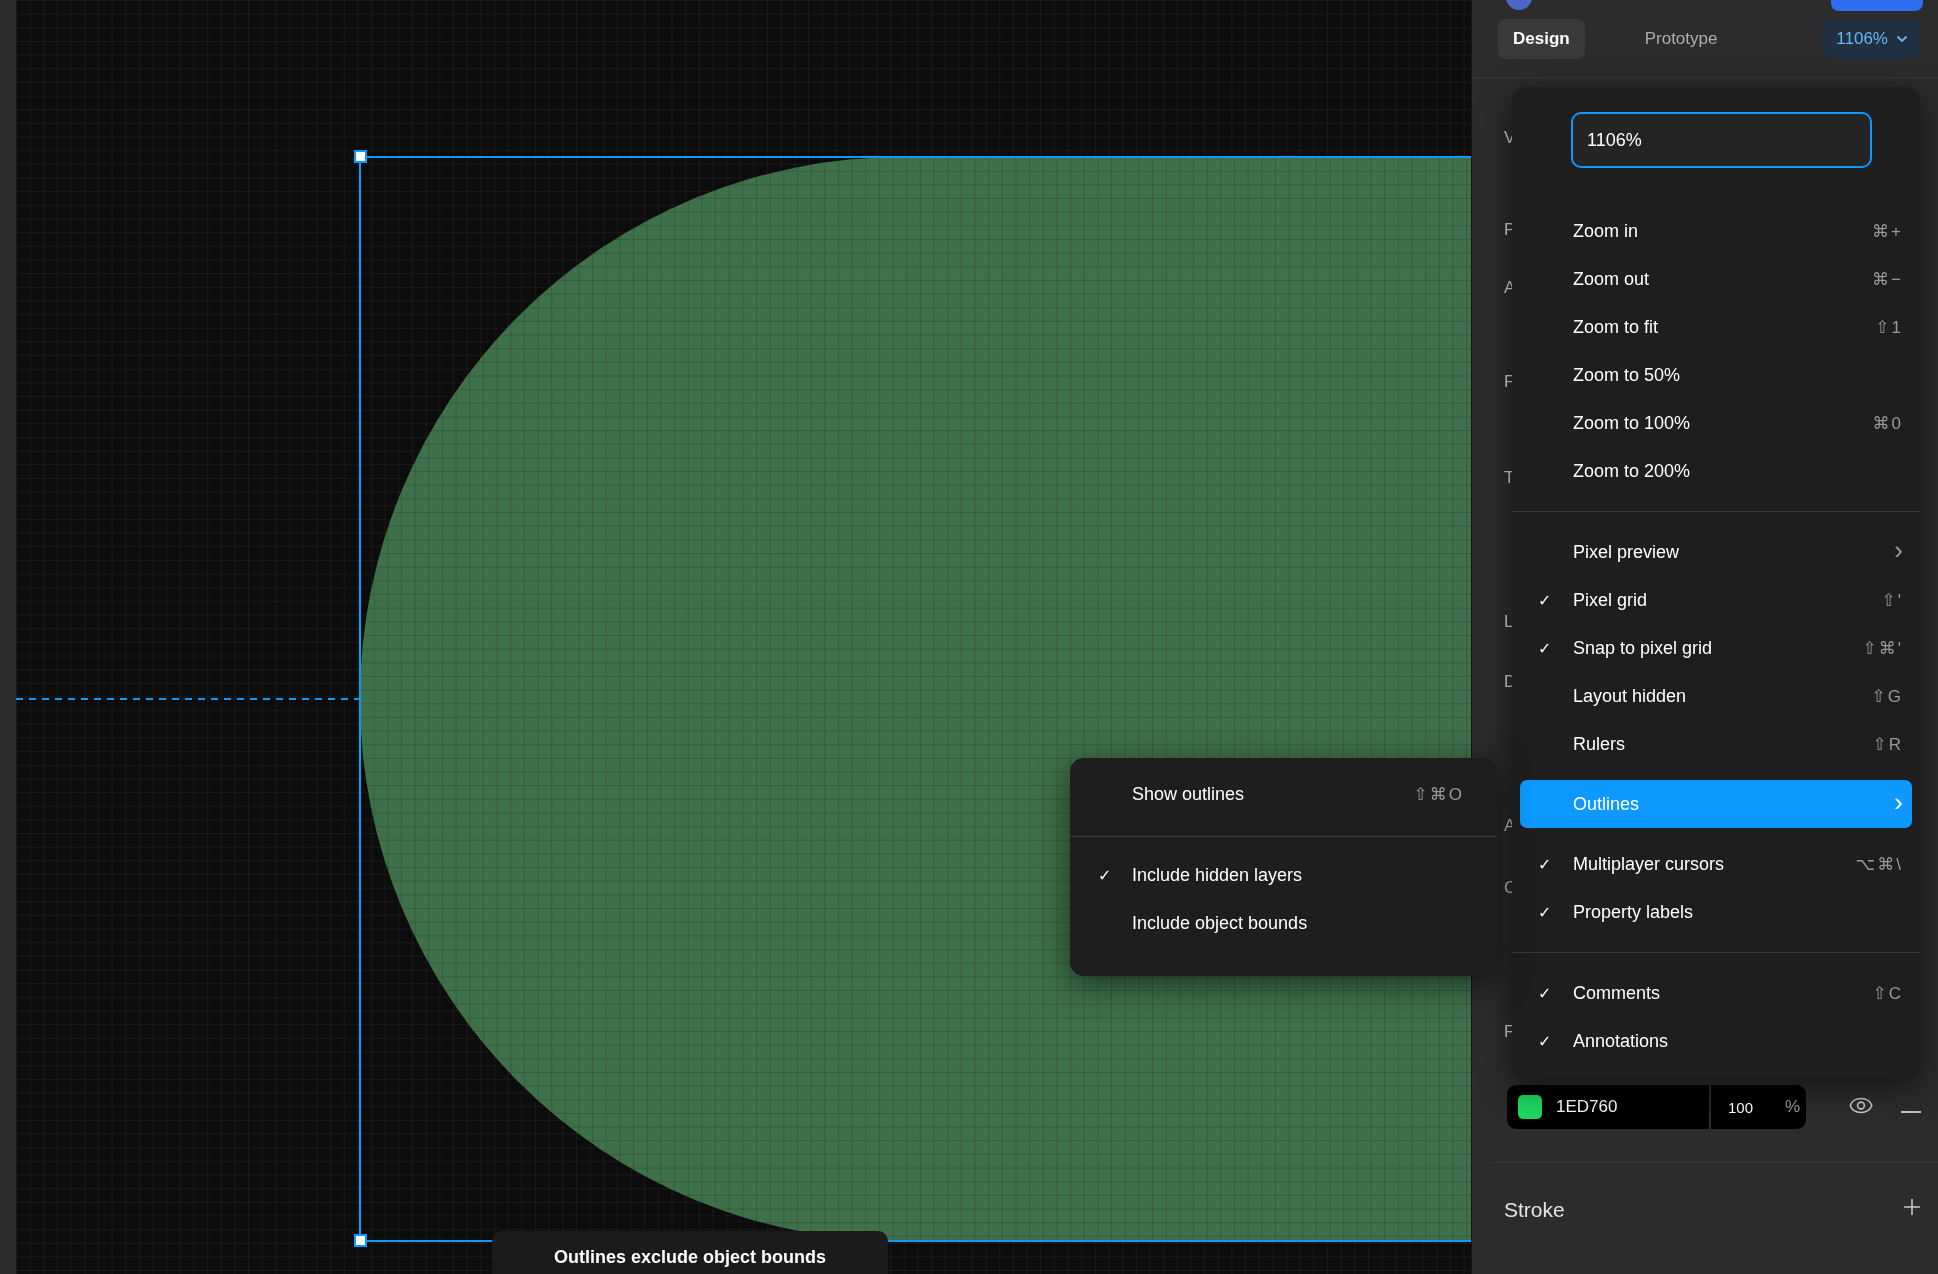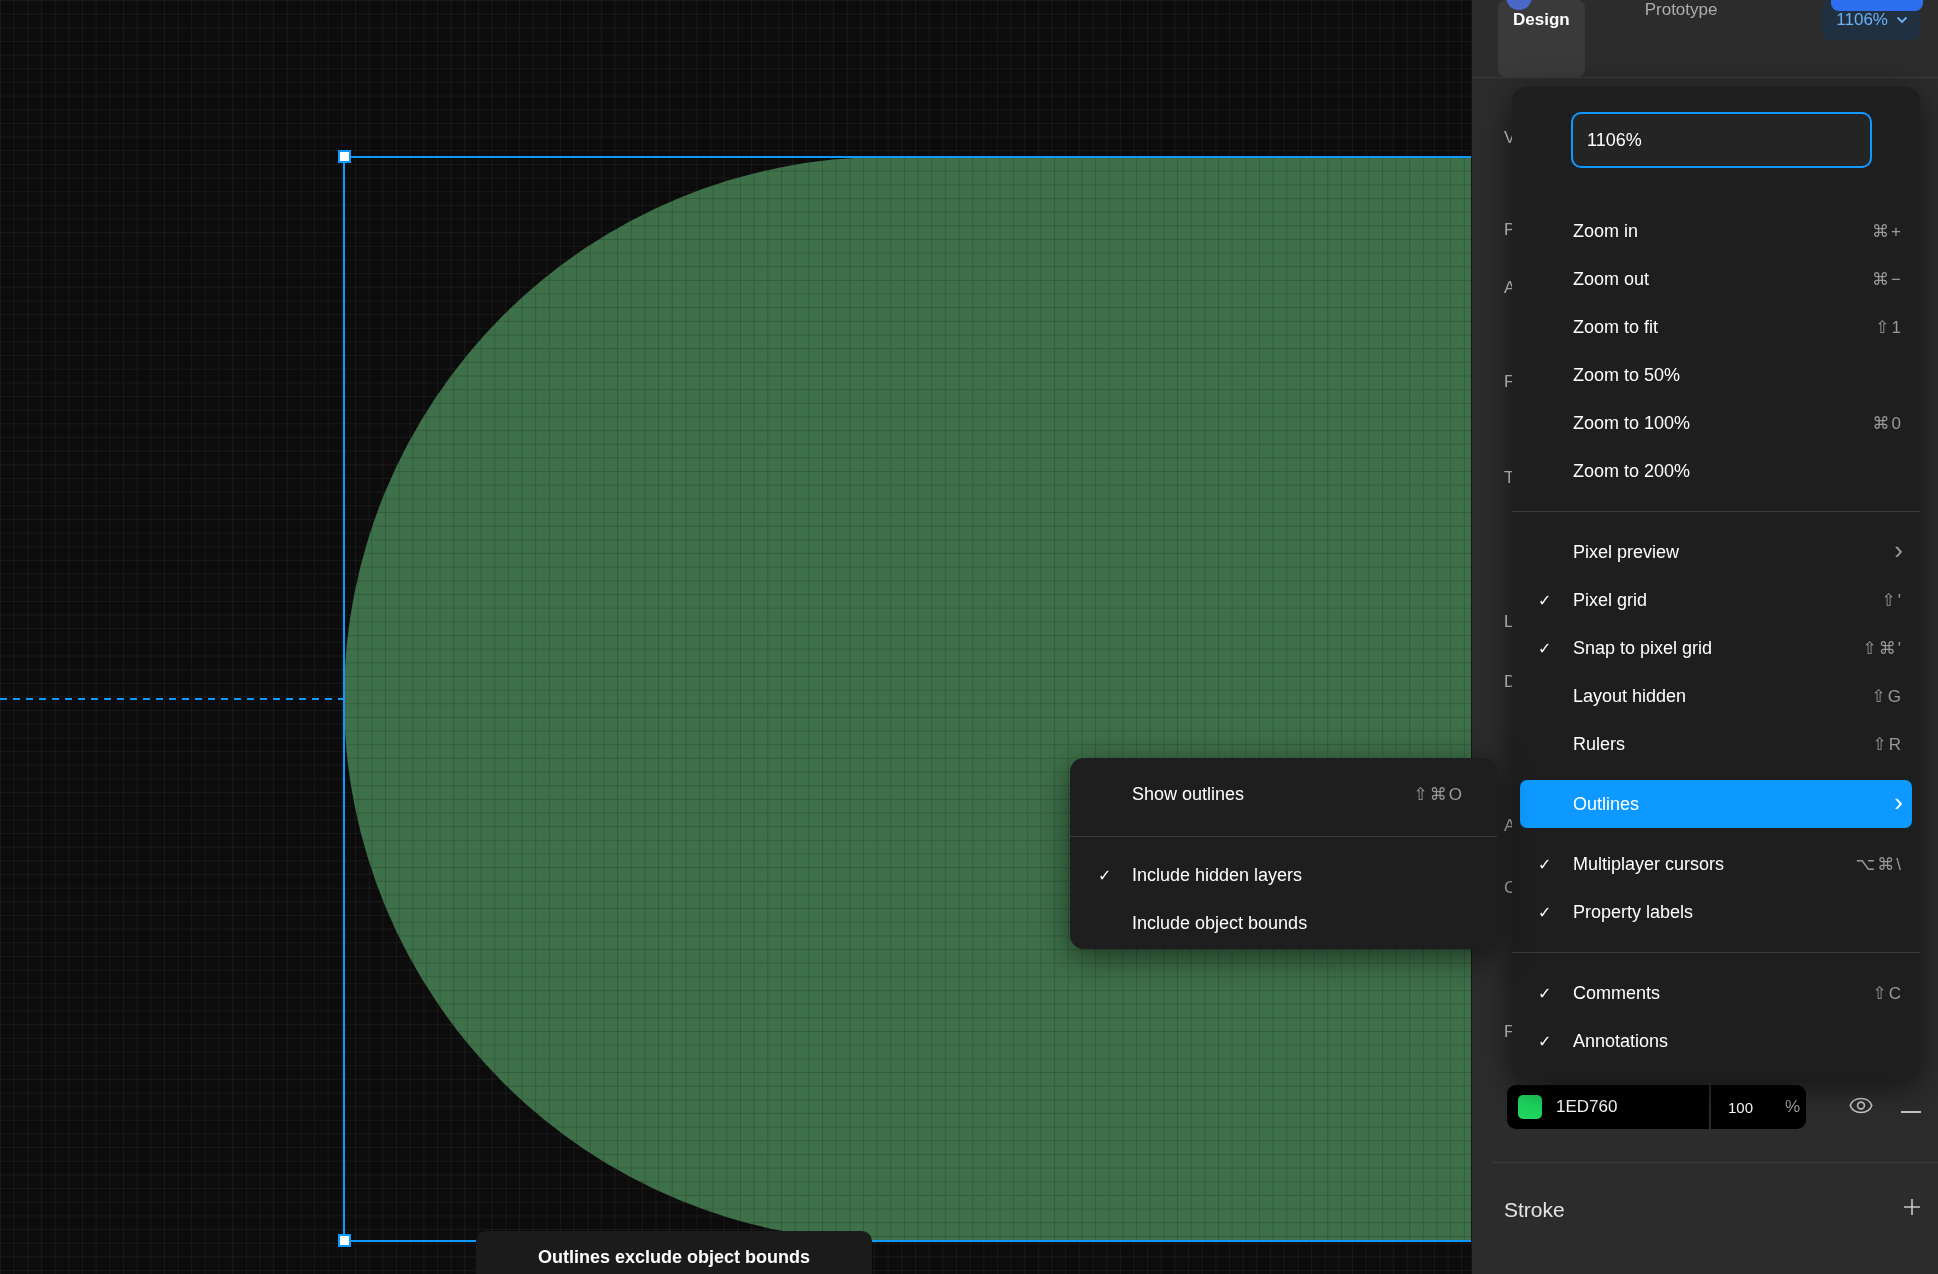--- a/index.html
+++ b/index.html
@@ -1,21 +1,21 @@
 <!DOCTYPE html>
 <html><head>
 <meta charset="utf-8">
 <style>
   * { margin:0; padding:0; box-sizing:border-box; }
   html,body { width:1938px; height:1274px; overflow:hidden; background:#2c2c2c;
               font-family:"Liberation Sans","DejaVu Sans",sans-serif; }
   body { position:relative; }
 
   
-  .canvas { position:absolute; left:0; top:0; width:1471px; height:1274px; overflow:hidden;
+  .canvas { position:absolute; left:16px; top:0; width:1471px; height:1274px; overflow:hidden;
             background-color:#0c0c0c;
             background-image:
               linear-gradient(rgba(255,255,255,0.05) 1px, transparent 1px),
               linear-gradient(90deg, rgba(255,255,255,0.05) 1px, transparent 1px);
             background-size:13.67px 13.67px; }
   .shape { position:absolute; left:344px; top:157px; width:1127px; height:1084px;
            border-radius:542px 0 0 542px;
            background-color:#3e7049;
            background-image:
              linear-gradient(rgba(0,0,0,0.16) 1px, transparent 1px),
@@ -31,21 +31,21 @@
   .h-bl { left:338px; top:1234px; }
   .guide { position:absolute; left:0; top:698px; width:344px; height:2px;
            background:repeating-linear-gradient(90deg,#0d99ff 0 7px,transparent 7px 13px); }
   .tooltip { position:absolute; left:476px; top:1231px; width:396px;
              padding:16px 20px 22px; background:#1b1b1b; border-radius:10px;
              color:#fff; font-size:18px; font-weight:700; text-align:center; }
 
   
   .panel { position:absolute; left:1471px; top:0; width:467px; height:1274px;
            background:#2c2c2c; border-left:1px solid #151515; }
-  .topbar { height:78px; display:flex; padding:0 18px 0 26px;
+  .topbar { height:78px; display:flex; align-items:center; padding:0 18px 0 26px;
             border-bottom:1px solid rgba(255,255,255,0.07); }
   .tab { font-size:17px; cursor:default; }
   .tab.active { background:#3a3a3a; color:#fff; font-weight:600; border-radius:8px; padding:10px 15px; }
   .tab.inactive { margin-left:60px; color:#adadad; }
   .zoom-pill { margin-left:auto; height:40px; background:#203040; border-radius:8px;
                display:flex; align-items:center; gap:8px; padding:0 12px 0 14px;
                color:#6cb2f7; font-size:17px; }
   .top-blue { position:absolute; top:0; right:15px; width:92px; height:11px;
               background:#2e6ff2; border-radius:0 0 8px 8px; }
   .avatar-frag { position:absolute; top:-16px; left:34px; width:26px; height:26px;
@@ -84,21 +84,21 @@
   .sc  { margin-left:auto; color:#999; font-size:17px; letter-spacing:2px; white-space:nowrap; }
   .arr { margin-left:auto; color:#9e9e9e; font-size:26px; line-height:1; margin-top:-4px; }
   .sc:empty, .arr:empty, .chk:empty { visibility:hidden; }
   .sc:empty, .arr:empty { display:none; }
   .mi.selected { background:#0d99ff; margin:12px 8px; border-radius:7px; padding-right:9px; }
   .mi.selected .chk { margin-left:18px; }
   .mi.selected .arr { color:#fff; }
   .mdiv { height:1px; background:#3a3a3a; margin:16px 0; }
 
   .submenu { position:absolute; left:1070px; top:758px; width:427px; z-index:45;
-             background:#1e1e1e; border-radius:14px; padding:12px 0 2px;
+             background:#1e1e1e; border-radius:14px; padding:12px 0 29px;
              box-shadow:0 8px 32px rgba(0,0,0,0.55); }
   .submenu .chk { width:34px; margin-left:28px; }
   .submenu .mi { padding-right:33px; }
   .submenu .mdiv { margin:18px 0 14px; }
 </style>
 </head>
 <body>
 
 <div class="canvas">
   <div class="shape"></div>

